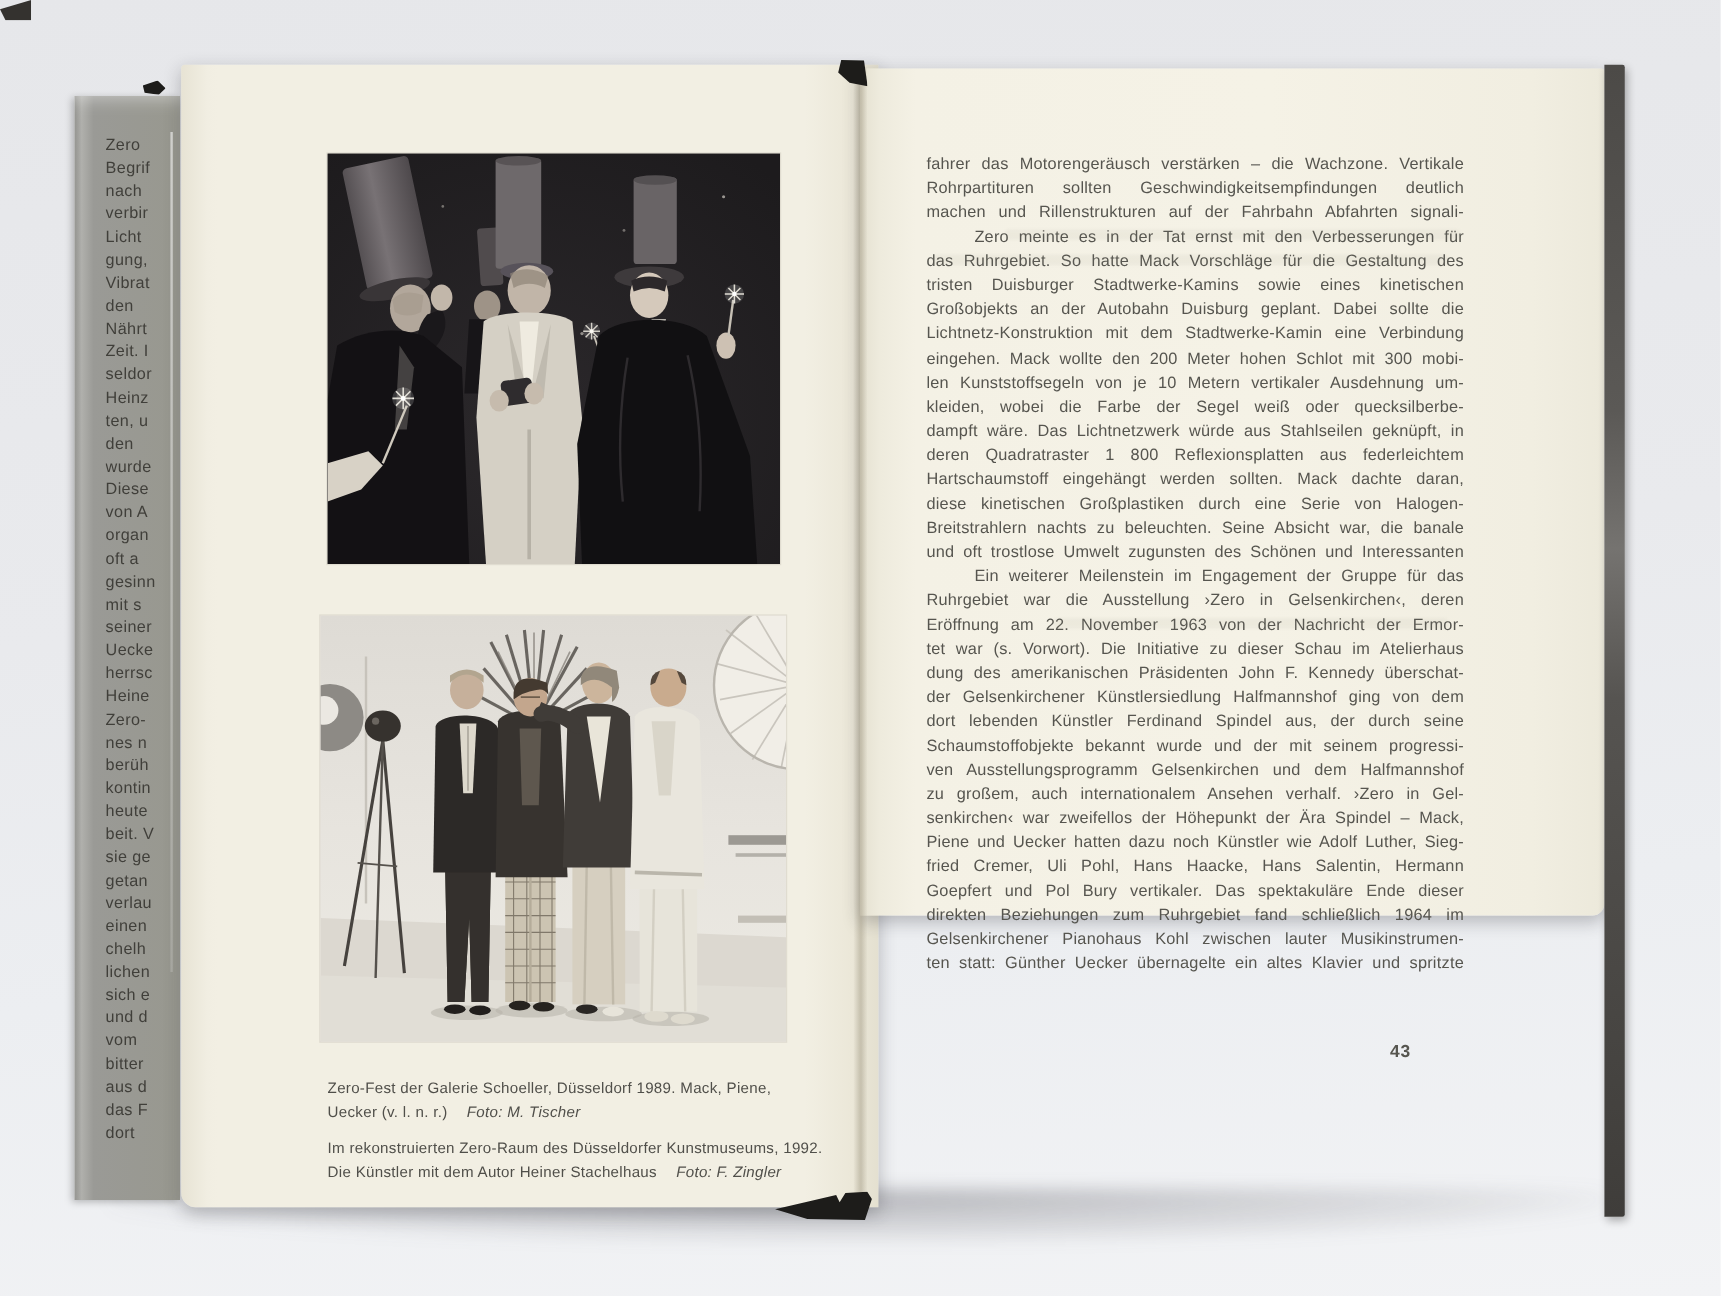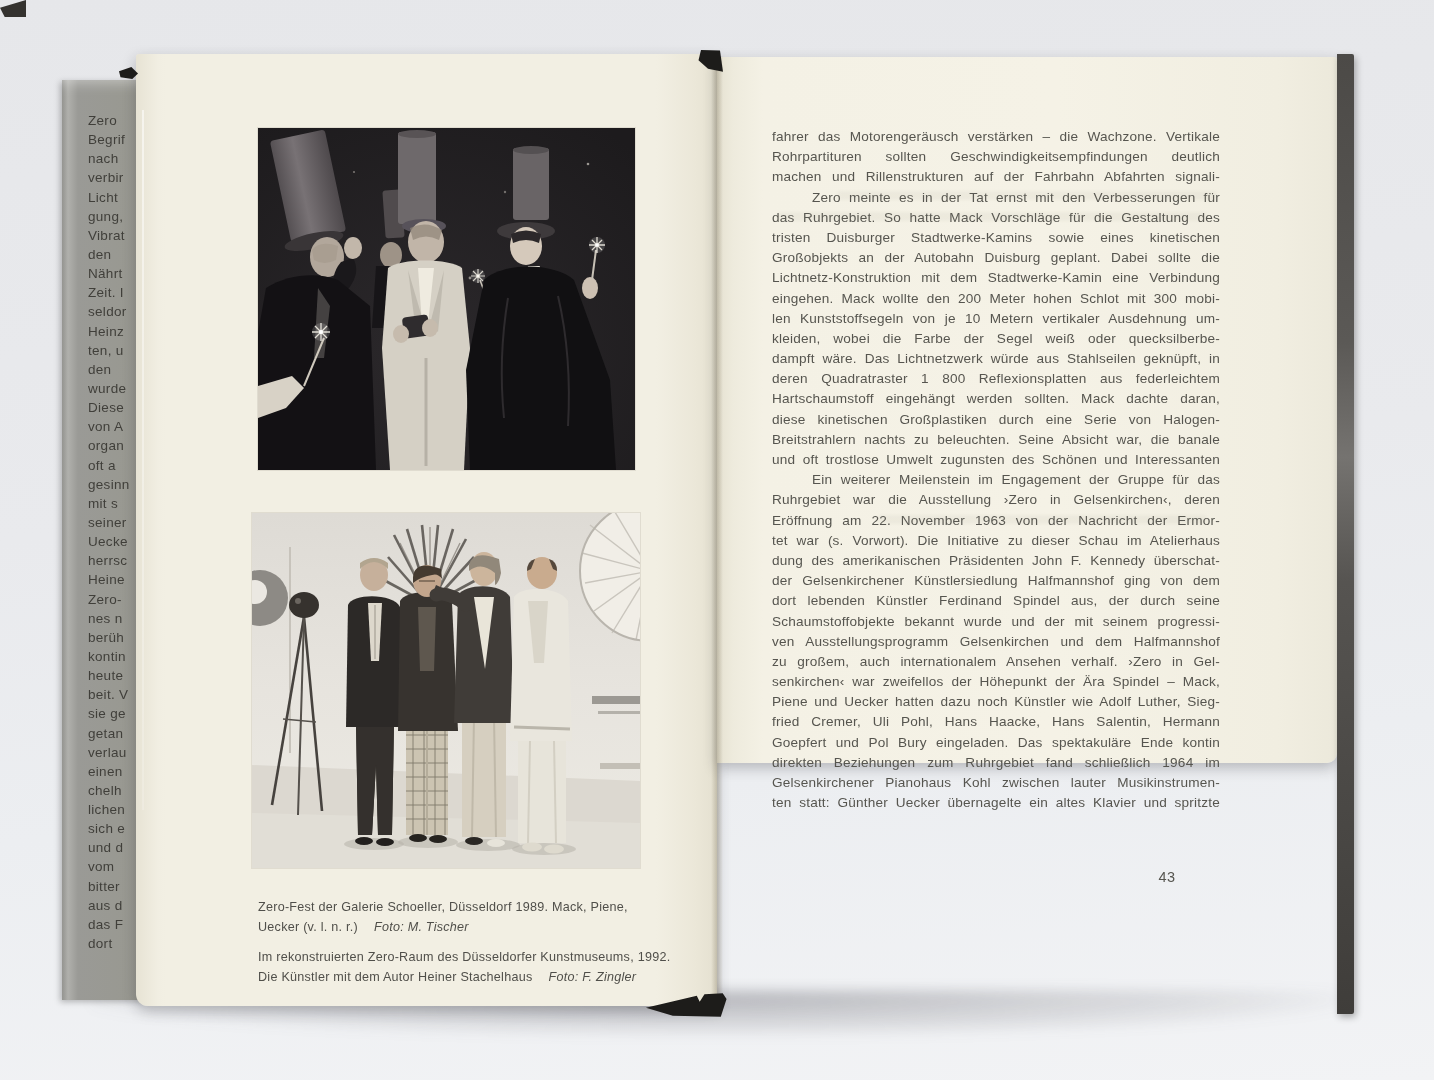--- a/index.html
+++ b/index.html
@@ -14,21 +14,21 @@
   
   .flap{position:absolute;left:62px;top:80px;width:76px;height:920px;
         background:linear-gradient(to right,#8f8f8b 0,#b0b0ac 6px,#9a9a96 16px,#98988f 100%);
         box-shadow:inset 0 10px 14px -8px rgba(255,255,255,.45), -2px 2px 6px rgba(0,0,0,.25);
         overflow:hidden;padding-left:12px;}
   .flap-text{position:absolute;left:26px;top:31px;right:0;color:#403f3a;
         font-size:13.5px;letter-spacing:.3px;}
   .flap-line{height:19.15px;line-height:19.15px;white-space:nowrap;overflow:hidden;}
   
   .page{position:absolute;box-shadow:0 5px 14px rgba(40,40,45,.28);}
-  .page-left{left:136px;top:54px;width:581px;height:952px;
+  .page-left{left:151px;top:54px;width:581px;height:952px;
         background:linear-gradient(to right,#e7e3d4 0,#f0edе1 14px,#f2efe3 30px,#f2efe3 520px,#ebe7d8 560px,#e4e0d0 581px);
         background:linear-gradient(to right,#e7e3d4 0,#f1eee2 22px,#f2efe3 30px,#f2efe3 520px,#ebe7d8 560px,#e4e0d0 581px);
         border-radius:3px 0 0 12px;}
   .page-right{left:717px;top:57px;width:620px;height:706px;
         background:linear-gradient(to right,#e5e1d1 0,#eeebdd 16px,#f4f1e5 46px,#f5f2e6 340px,#f1eee1 560px,#ece9db 620px);
         border-radius:0 3px 10px 0;}
   .underpage-line{position:absolute;left:142px;top:110px;width:2px;height:700px;
         background:linear-gradient(to bottom,rgba(255,255,255,.8),rgba(255,255,255,.25));opacity:.7;}
   .gutter{position:absolute;left:711px;top:56px;width:12px;height:950px;
         background:linear-gradient(to right,rgba(120,110,85,0),rgba(120,110,85,.28) 45%,rgba(120,110,85,.30) 55%,rgba(120,110,85,0));}
@@ -57,21 +57,21 @@
   .caption-2{top:893px;}
   .credit{font-style:italic;margin-left:16px;}
   
   .body-text{position:absolute;left:55px;top:70px;width:448px;color:#56554f;
         font-size:13.6px;letter-spacing:.2px;}
   .tline{line-height:20.2px;height:20.2px;text-align:justify;text-align-last:justify;
         white-space:nowrap;overflow:visible;}
   .tline.end{text-align-last:left;white-space:normal;}
   .tline.indent{text-indent:40px;}
   .page-number{position:absolute;left:420px;top:812px;width:60px;text-align:center;
-        color:#56554f;font-size:14.5px;letter-spacing:.5px;}
+        color:#56554f;font-size:14.5px;letter-spacing:.5px;font-weight:bold;}
   .ghost{position:absolute;height:9px;border-radius:4px;background:#8a8878;opacity:.07;filter:blur(1.5px);}
 </style>
 </head>
 <body>
 
 <div class="scene">
   <div class="book-shadow"></div>
 
   <div class="flap">
     <div class="flap-text">
@@ -371,21 +371,21 @@
         <div class="tline">tet war (s. Vorwort). Die Initiative zu dieser Schau im Atelierhaus</div>
         <div class="tline">dung des amerikanischen Präsidenten John F. Kennedy überschat-</div>
         <div class="tline">der Gelsenkirchener Künstlersiedlung Halfmannshof ging von dem</div>
         <div class="tline">dort lebenden Künstler Ferdinand Spindel aus, der durch seine</div>
         <div class="tline">Schaumstoffobjekte bekannt wurde und der mit seinem progressi-</div>
         <div class="tline">ven Ausstellungsprogramm Gelsenkirchen und dem Halfmannshof</div>
         <div class="tline">zu großem, auch internationalem Ansehen verhalf. ›Zero in Gel-</div>
         <div class="tline">senkirchen‹ war zweifellos der Höhepunkt der Ära Spindel – Mack,</div>
         <div class="tline">Piene und Uecker hatten dazu noch Künstler wie Adolf Luther, Sieg-</div>
         <div class="tline">fried Cremer, Uli Pohl, Hans Haacke, Hans Salentin, Hermann</div>
-        <div class="tline">Goepfert und Pol Bury eingeladen. Das spektakuläre Ende kontin</div>
+        <div class="tline">Goepfert und Pol Bury vertikaler. Das spektakuläre Ende dieser</div>
         <div class="tline">direkten Beziehungen zum Ruhrgebiet fand schließlich 1964 im</div>
         <div class="tline">Gelsenkirchener Pianohaus Kohl zwischen lauter Musikinstrumen-</div>
         <div class="tline">ten statt: Günther Uecker übernagelte ein altes Klavier und spritzte</div>
       </div>
     <div class="ghost" style="left:120px;top:134px;width:380px;"></div>
     <div class="ghost" style="left:60px;top:155px;width:430px;"></div>
     <div class="ghost" style="left:160px;top:458px;width:330px;"></div>
     <div class="page-number">43</div>
   </div>
 

